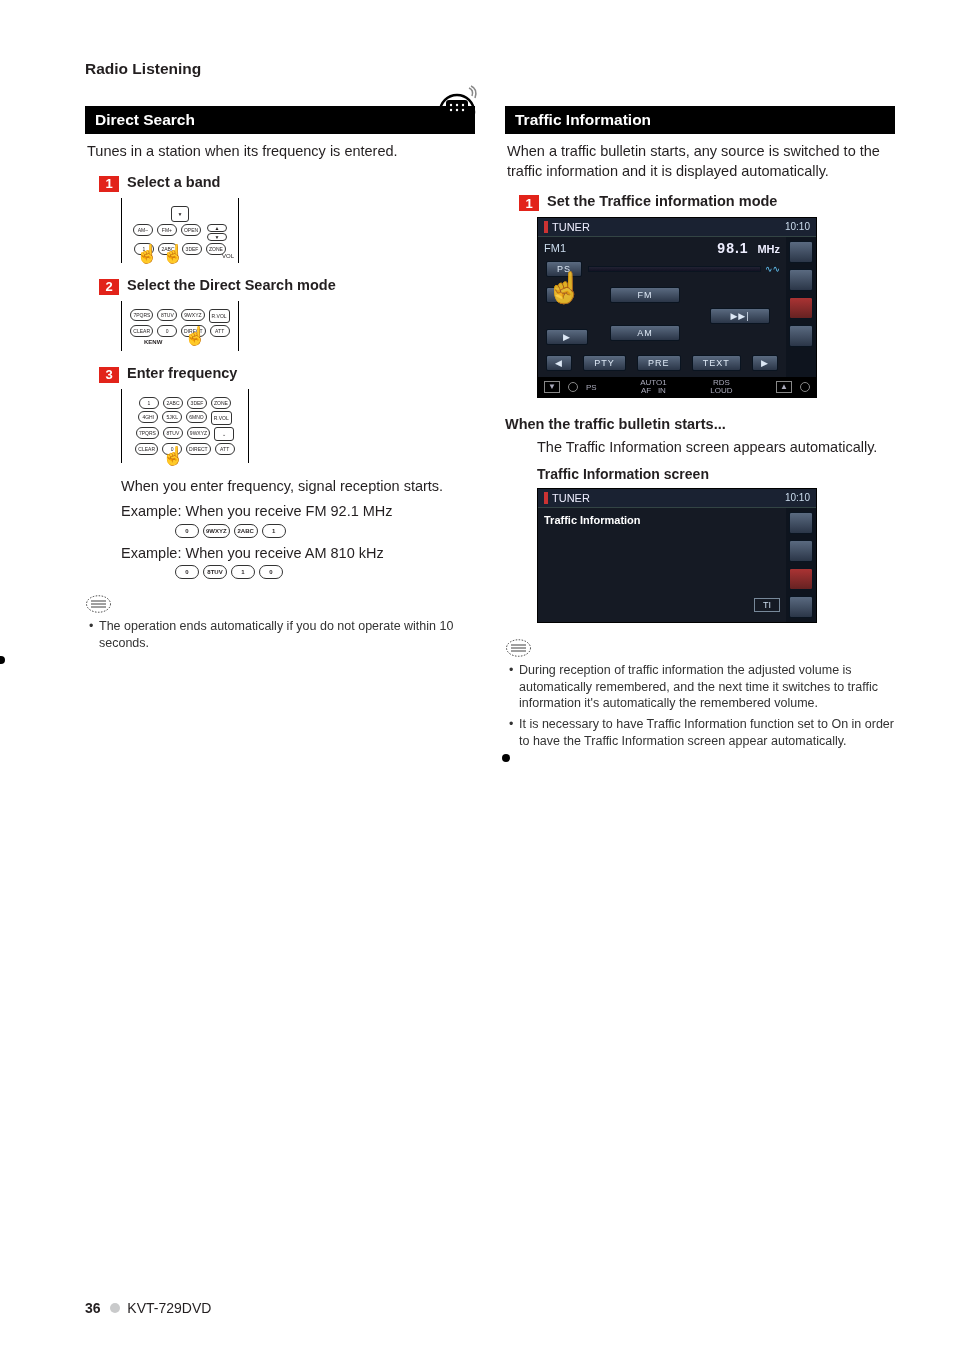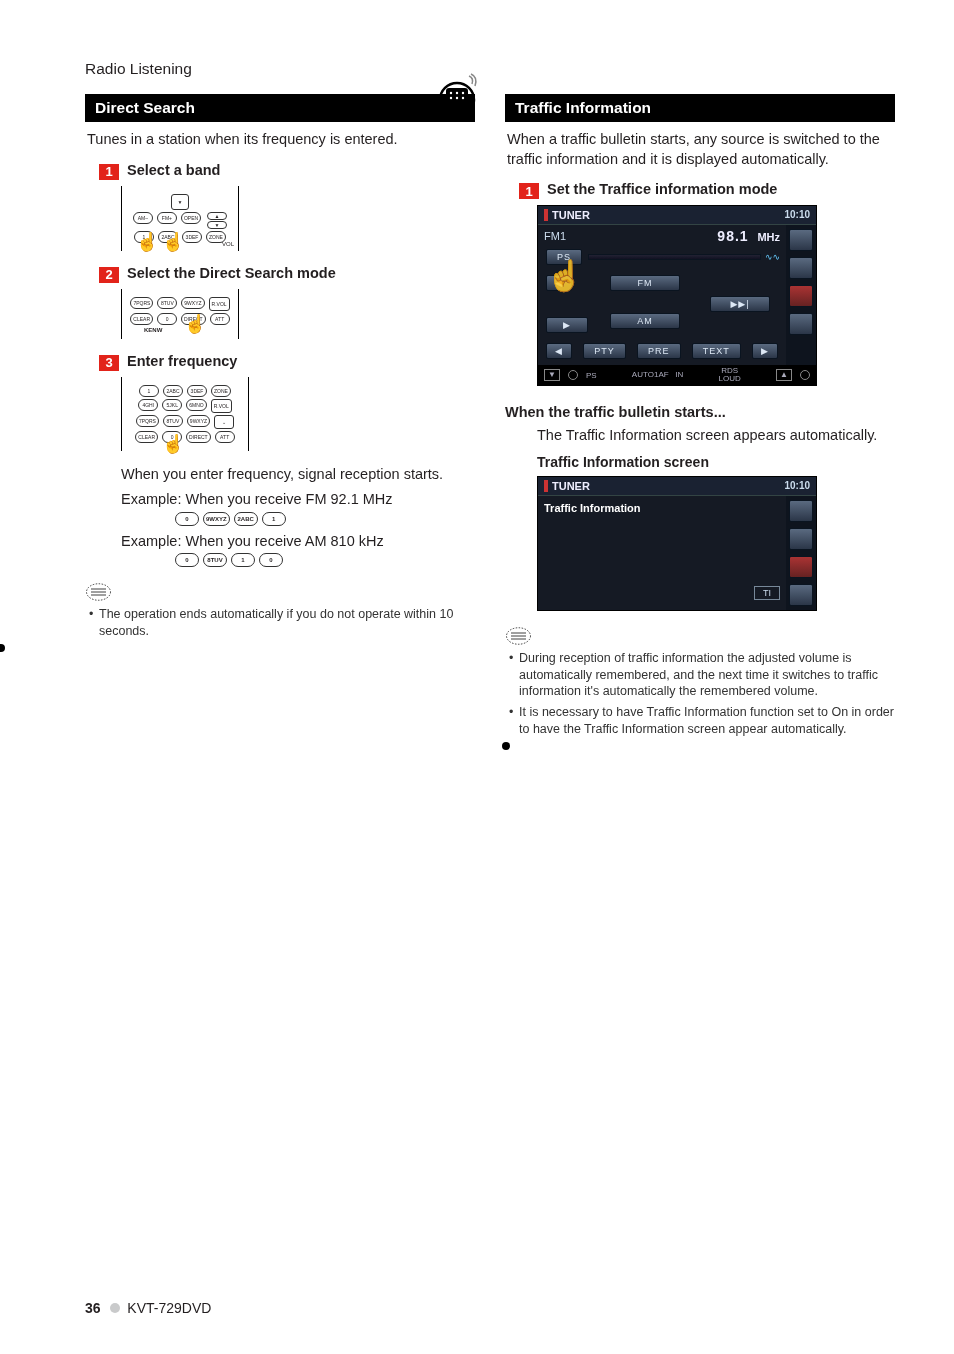--- a/index.html
+++ b/index.html
@@ -9,23 +9,23 @@
     width: 954px;
     height: 1354px;
     position: relative;
     color: #231f20;
     font-size: 14px;
   }
   .page {
     padding: 60px 55px 40px 85px;
   }
   .section-title {
-    font-weight: normal;
+    font-weight: bold;
     font-size: 15.5px;
-    margin-bottom: 16px;
+    margin-bottom: 28px;
   }
   .columns {
     display: flex;
     gap: 30px;
   }
   .col {
     width: 390px;
   }
   .black-bar {
     background: #000;
@@ -153,21 +153,21 @@
     border:1px solid #000;
     background:#151a24;
     color:#eef;
     font-size:10px;
     position:relative;
   }
   .screen .titlebar {
     display:flex;
     background:#1a2232;
     padding:3px 6px;
-    font-weight:bold;
+    font-weight:normal;
     font-size:11px;
     border-bottom:1px solid #344;
   }
   .screen .titlebar .tmark { width:4px; background:#c33; margin-right:4px; }
   .screen .topl {
     display:flex;
     justify-content:space-between;
     padding:3px 6px;
     font-size:10px;
   }
@@ -459,21 +459,21 @@
             <div class="sbtn" style="background:linear-gradient(#a33,#622)"></div>
             <div class="sbtn"></div>
           </div>
         </div>
         <div class="statusbar">
           <div class="left">
               <span class="arr">▼</span>
               <span style="width:10px;height:10px;border:1px solid #888;border-radius:50%"></span>
               <span>PS</span>
             </div>
-          <div class="mid" style="gap:0;line-height:8px">
+          <div class="mid" style="flex-direction:column;gap:0;line-height:8px">
               <span>AUTO1</span>
               <span><span>AF</span>&nbsp;&nbsp;&nbsp;<span>IN</span></span>
             </div>
           <div class="mid" style="flex-direction:column;gap:0;line-height:8px">
               <span>RDS</span>
               <span>LOUD</span>
             </div>
           <div class="right">
               <span class="arr">▲</span>
               <span style="width:10px;height:10px;border:1px solid #888;border-radius:50%"></span>

